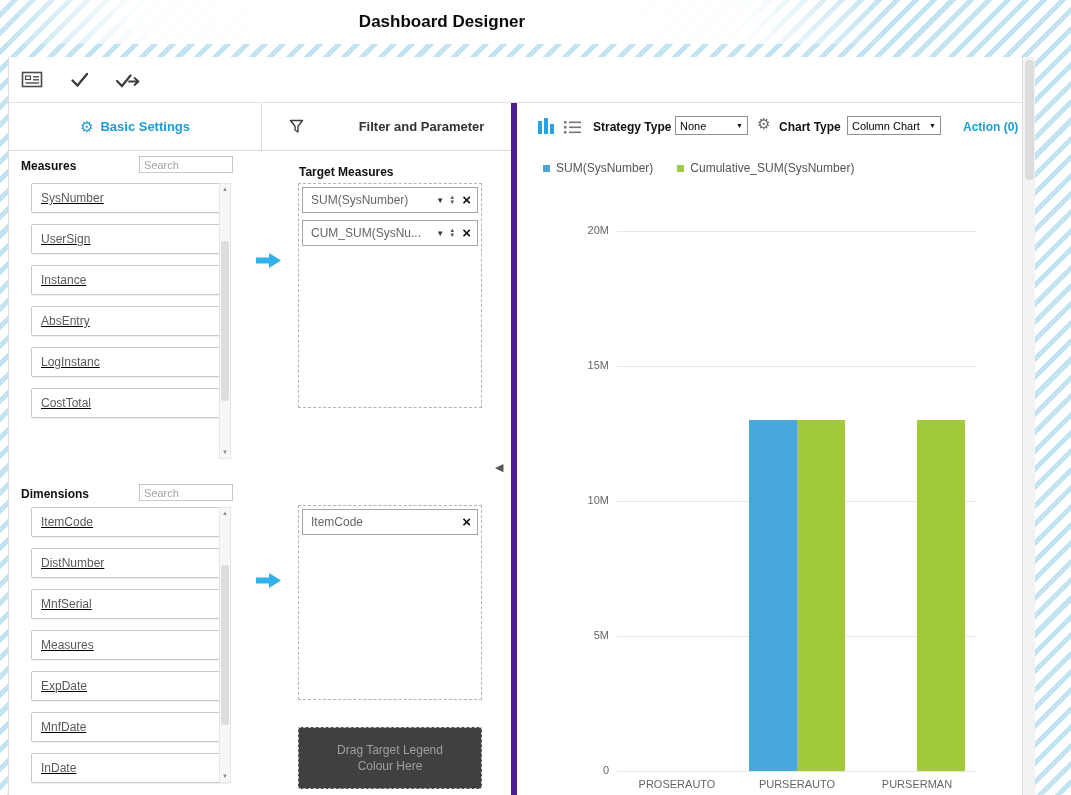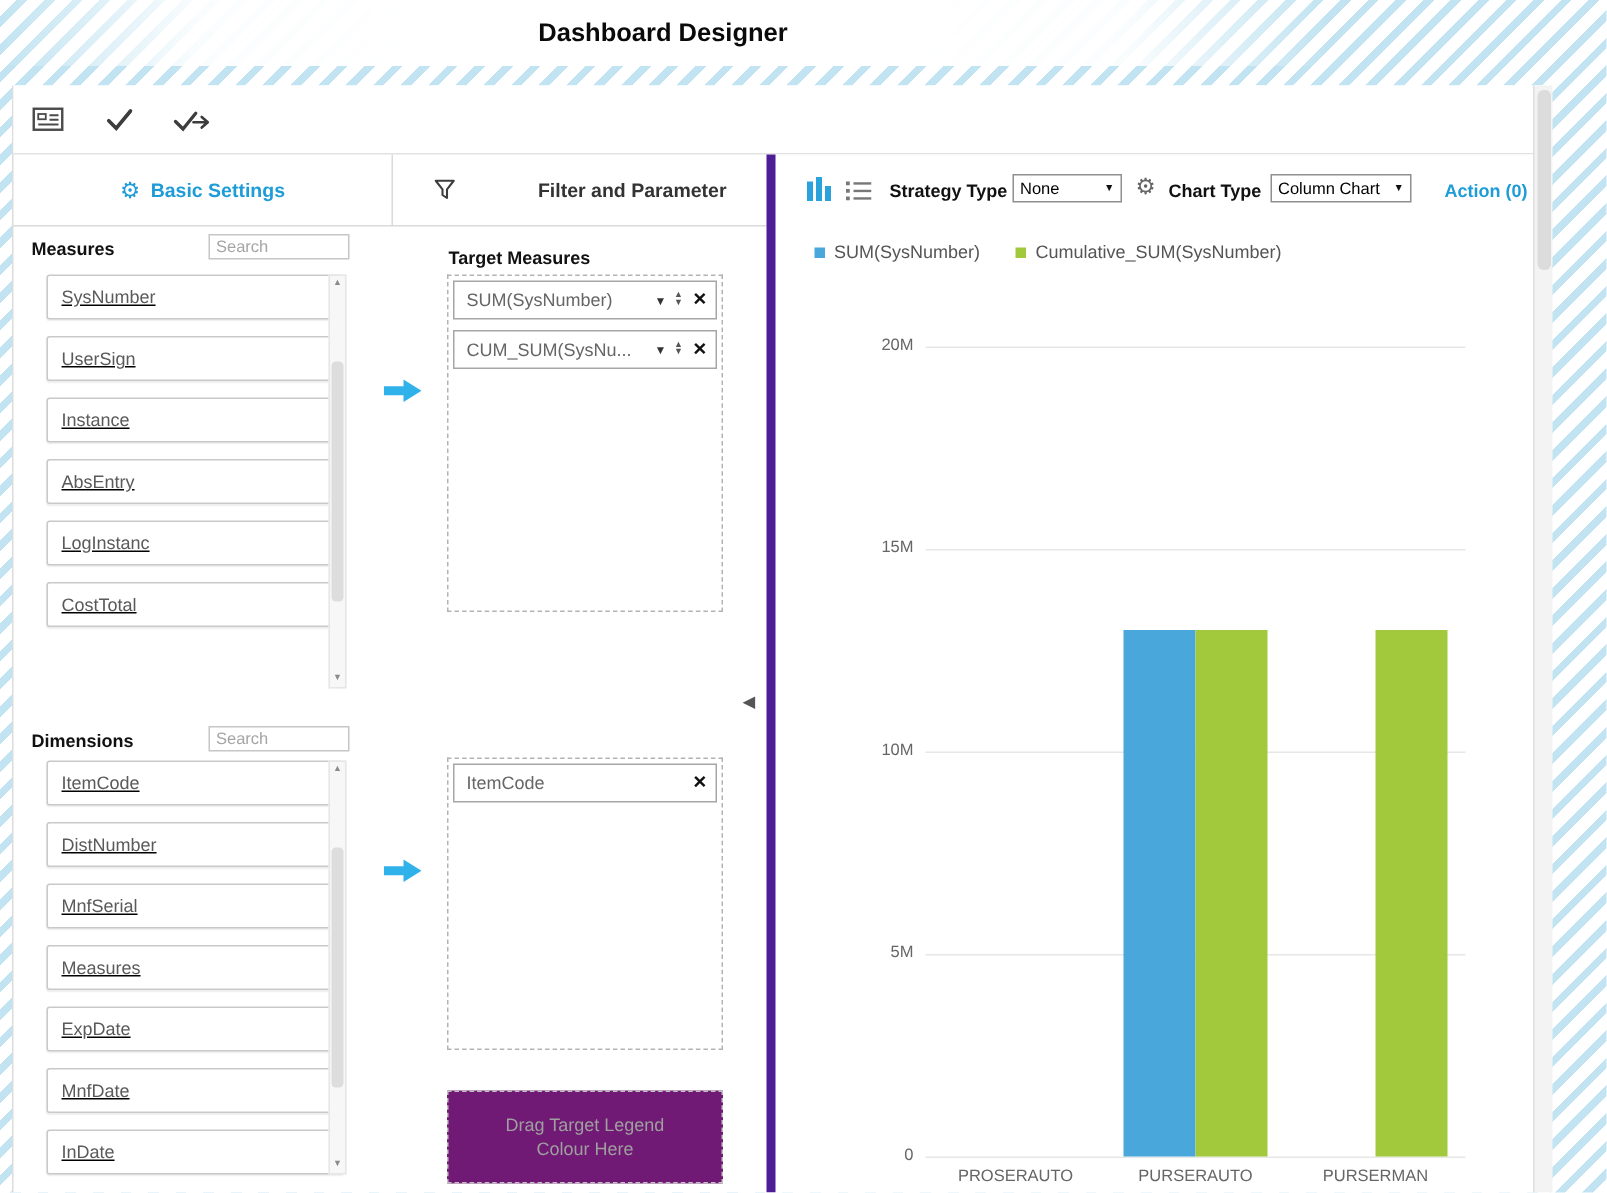--- a/index.html
+++ b/index.html
@@ -30,21 +30,21 @@
 .vscroll .thumb{width:8px;background:#ddd;border-radius:3px;}
 .arrow-btn{position:absolute;}
 .filter-panel{position:absolute;left:252px;top:94px;width:250px;height:644px;}
 .dash-box{position:absolute;border:1px dashed #b3b3b3;background:#fff;padding:3px;}
 .trow{height:26px;border:1px solid #a6a6a6;background:#fff;display:flex;align-items:center;margin-bottom:7px;padding:0 6px 0 8px;}
 .trow .trow-label{flex:1;font-size:12px;color:#666;white-space:nowrap;overflow:hidden;}
 .trow .caret{font-size:8px;color:#333;margin:0 5px;cursor:pointer;}
 .trow .updown{display:flex;flex-direction:column;line-height:5px;font-size:6px;color:#555;margin-right:7px;cursor:pointer;font-style:normal;}
 .trow .updown i{font-style:normal;}
 .trow .xbtn{font-size:15px;font-weight:bold;color:#111;cursor:pointer;line-height:14px;}
-.legend-drop{position:absolute;border:1px dashed #c2c2c2;background:#701a75;color:#9f9f9f;font-size:12px;display:flex;align-items:center;justify-content:center;text-align:center;padding:0 26px;line-height:16px;}
+.legend-drop{position:absolute;border:1px dashed #c2c2c2;background:#404040;color:#9f9f9f;font-size:12px;display:flex;align-items:center;justify-content:center;text-align:center;padding:0 26px;line-height:16px;}
 .collapse-handle{position:absolute;font-size:11px;color:#555;cursor:pointer;}
 .chart-panel{position:absolute;left:502px;top:46px;width:511px;height:692px;border-left:6px solid #4c1d95;background:#fff;}
 .cp-label{position:absolute;font-size:12px;font-weight:bold;color:#111;white-space:nowrap;}
 .select{position:absolute;height:19px;border:1px solid #8f8f8f;background:#fff;display:flex;align-items:center;cursor:pointer;}
 .select .txt{flex:1;font-size:11px;color:#000;padding:0 4px;white-space:nowrap;overflow:hidden;}
 .select .car{font-size:7px;color:#111;padding:0 4px 0 2px;}
 .gear2{position:absolute;font-size:15px;color:#666;cursor:pointer;}
 .action-link{position:absolute;font-size:12px;font-weight:bold;color:#1e9cd7;cursor:pointer;}
 .chart-legend{position:absolute;left:26px;top:58px;display:flex;gap:24px;align-items:center;}
 .lg-item{display:flex;align-items:center;gap:6px;}

